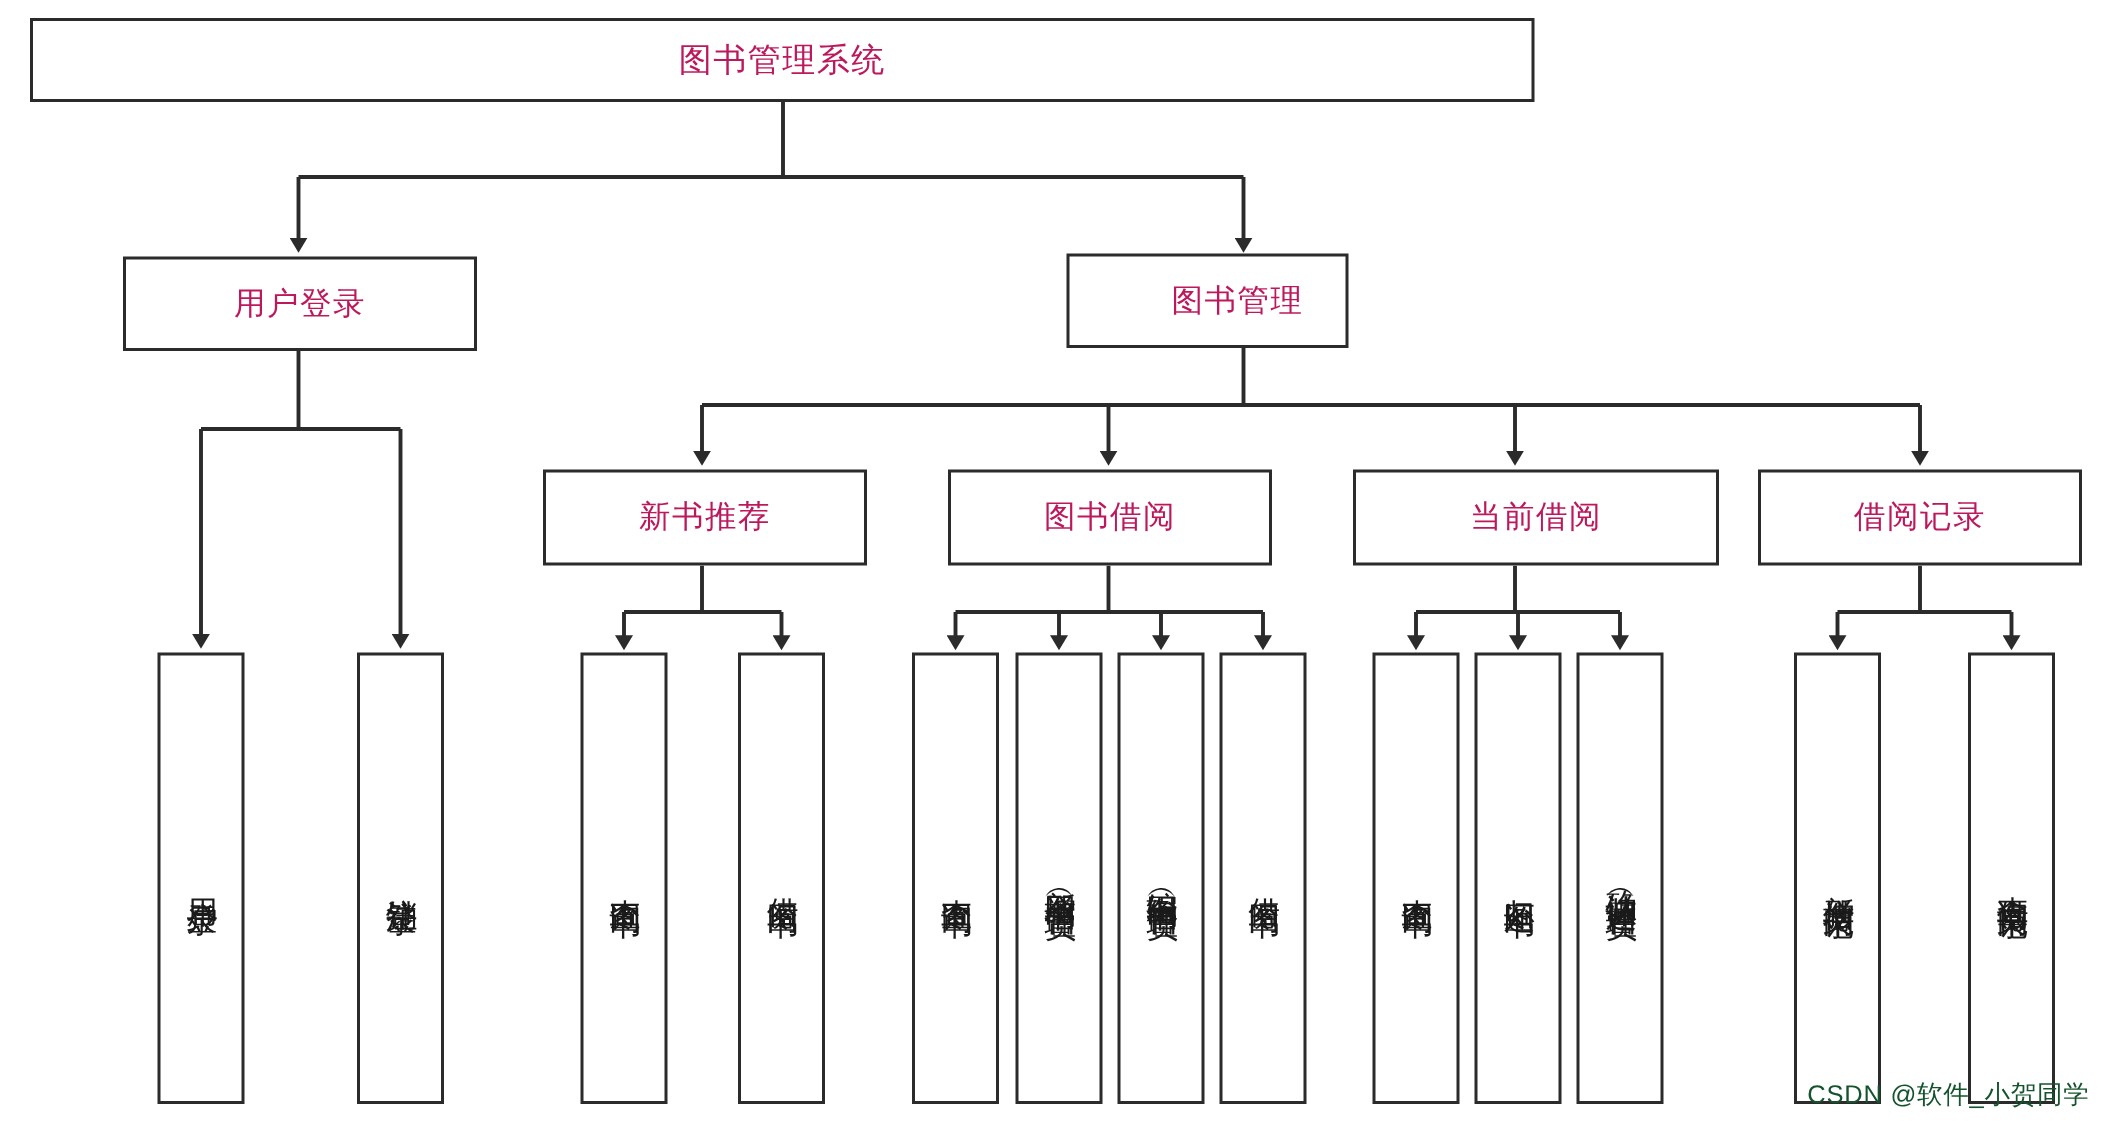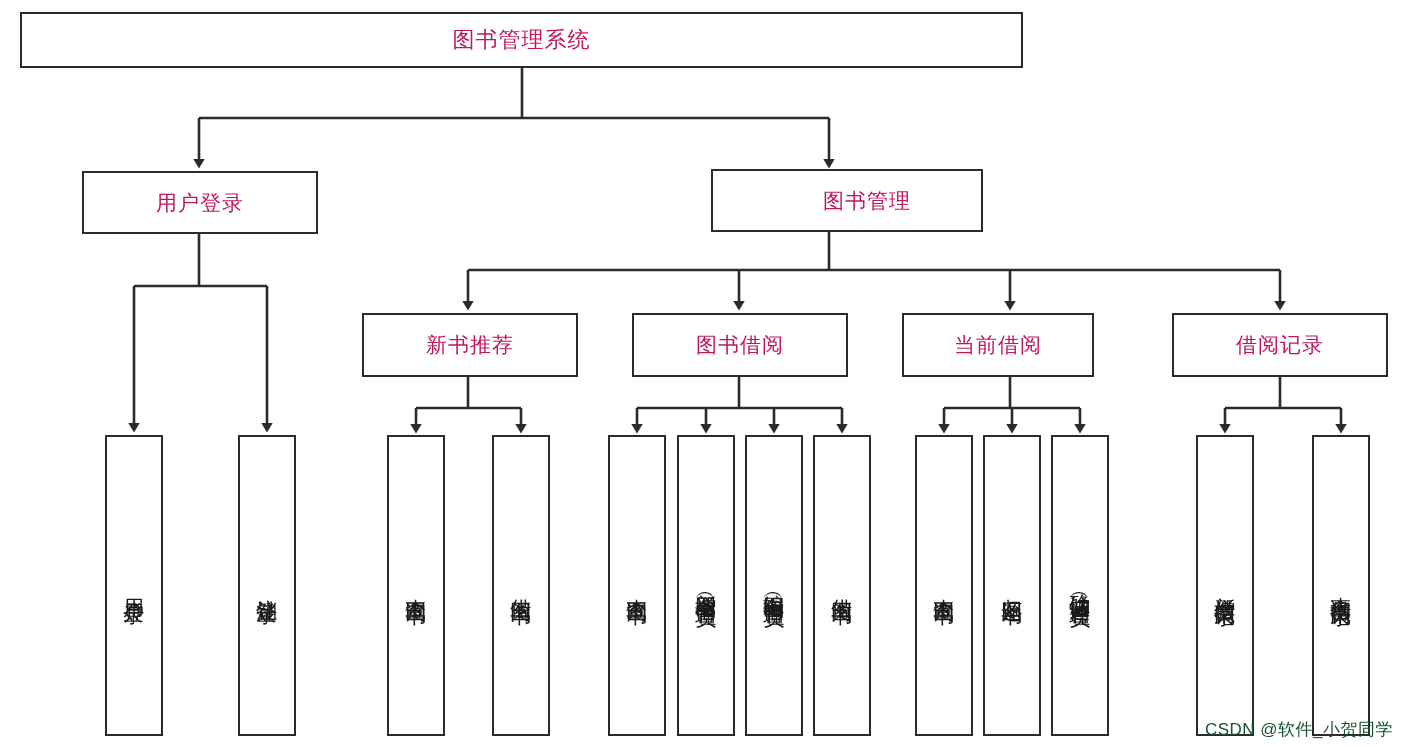--- a/index.html
+++ b/index.html
@@ -127,31 +127,31 @@
     </g>
   </svg>
 
   <div class="node root" style="left:20px; top:12px; width:1003px; height:56px;">
     <span class="label">图书管理系统</span>
   </div>
 
   <div class="node" style="left:82px; top:171px; width:236px; height:63px;">
     <span class="label">用户登录</span>
   </div>
-  <div class="node" style="left:711px; top:169px; width:272px; height:63px;padding-left:40px;">
+  <div class="node" style="left:711px; top:169px; width:188px; height:63px;padding-left:40px;">
     <span class="label">图书管理</span>
   </div>
 
   <div class="node" style="left:632px; top:313px; width:216px; height:64px;">
     <span class="label">图书借阅</span>
   </div>
   <div class="node" style="left:362px; top:313px; width:216px; height:64px;">
     <span class="label">新书推荐</span>
   </div>
-  <div class="node" style="left:902px; top:313px; width:192px; height:64px;">
+  <div class="node" style="left:902px; top:313px; width:244px; height:64px;">
     <span class="label">当前借阅</span>
   </div>
   <div class="node" style="left:1172px; top:313px; width:216px; height:64px;">
     <span class="label">借阅记录</span>
   </div>
 
   <div class="leaf" style="left:105px; top:435px; width:58px; height:301px;">
     <span class="vlabel">用户登录</span>
   </div>
   <div class="leaf" style="left:238px; top:435px; width:58px; height:301px;">

